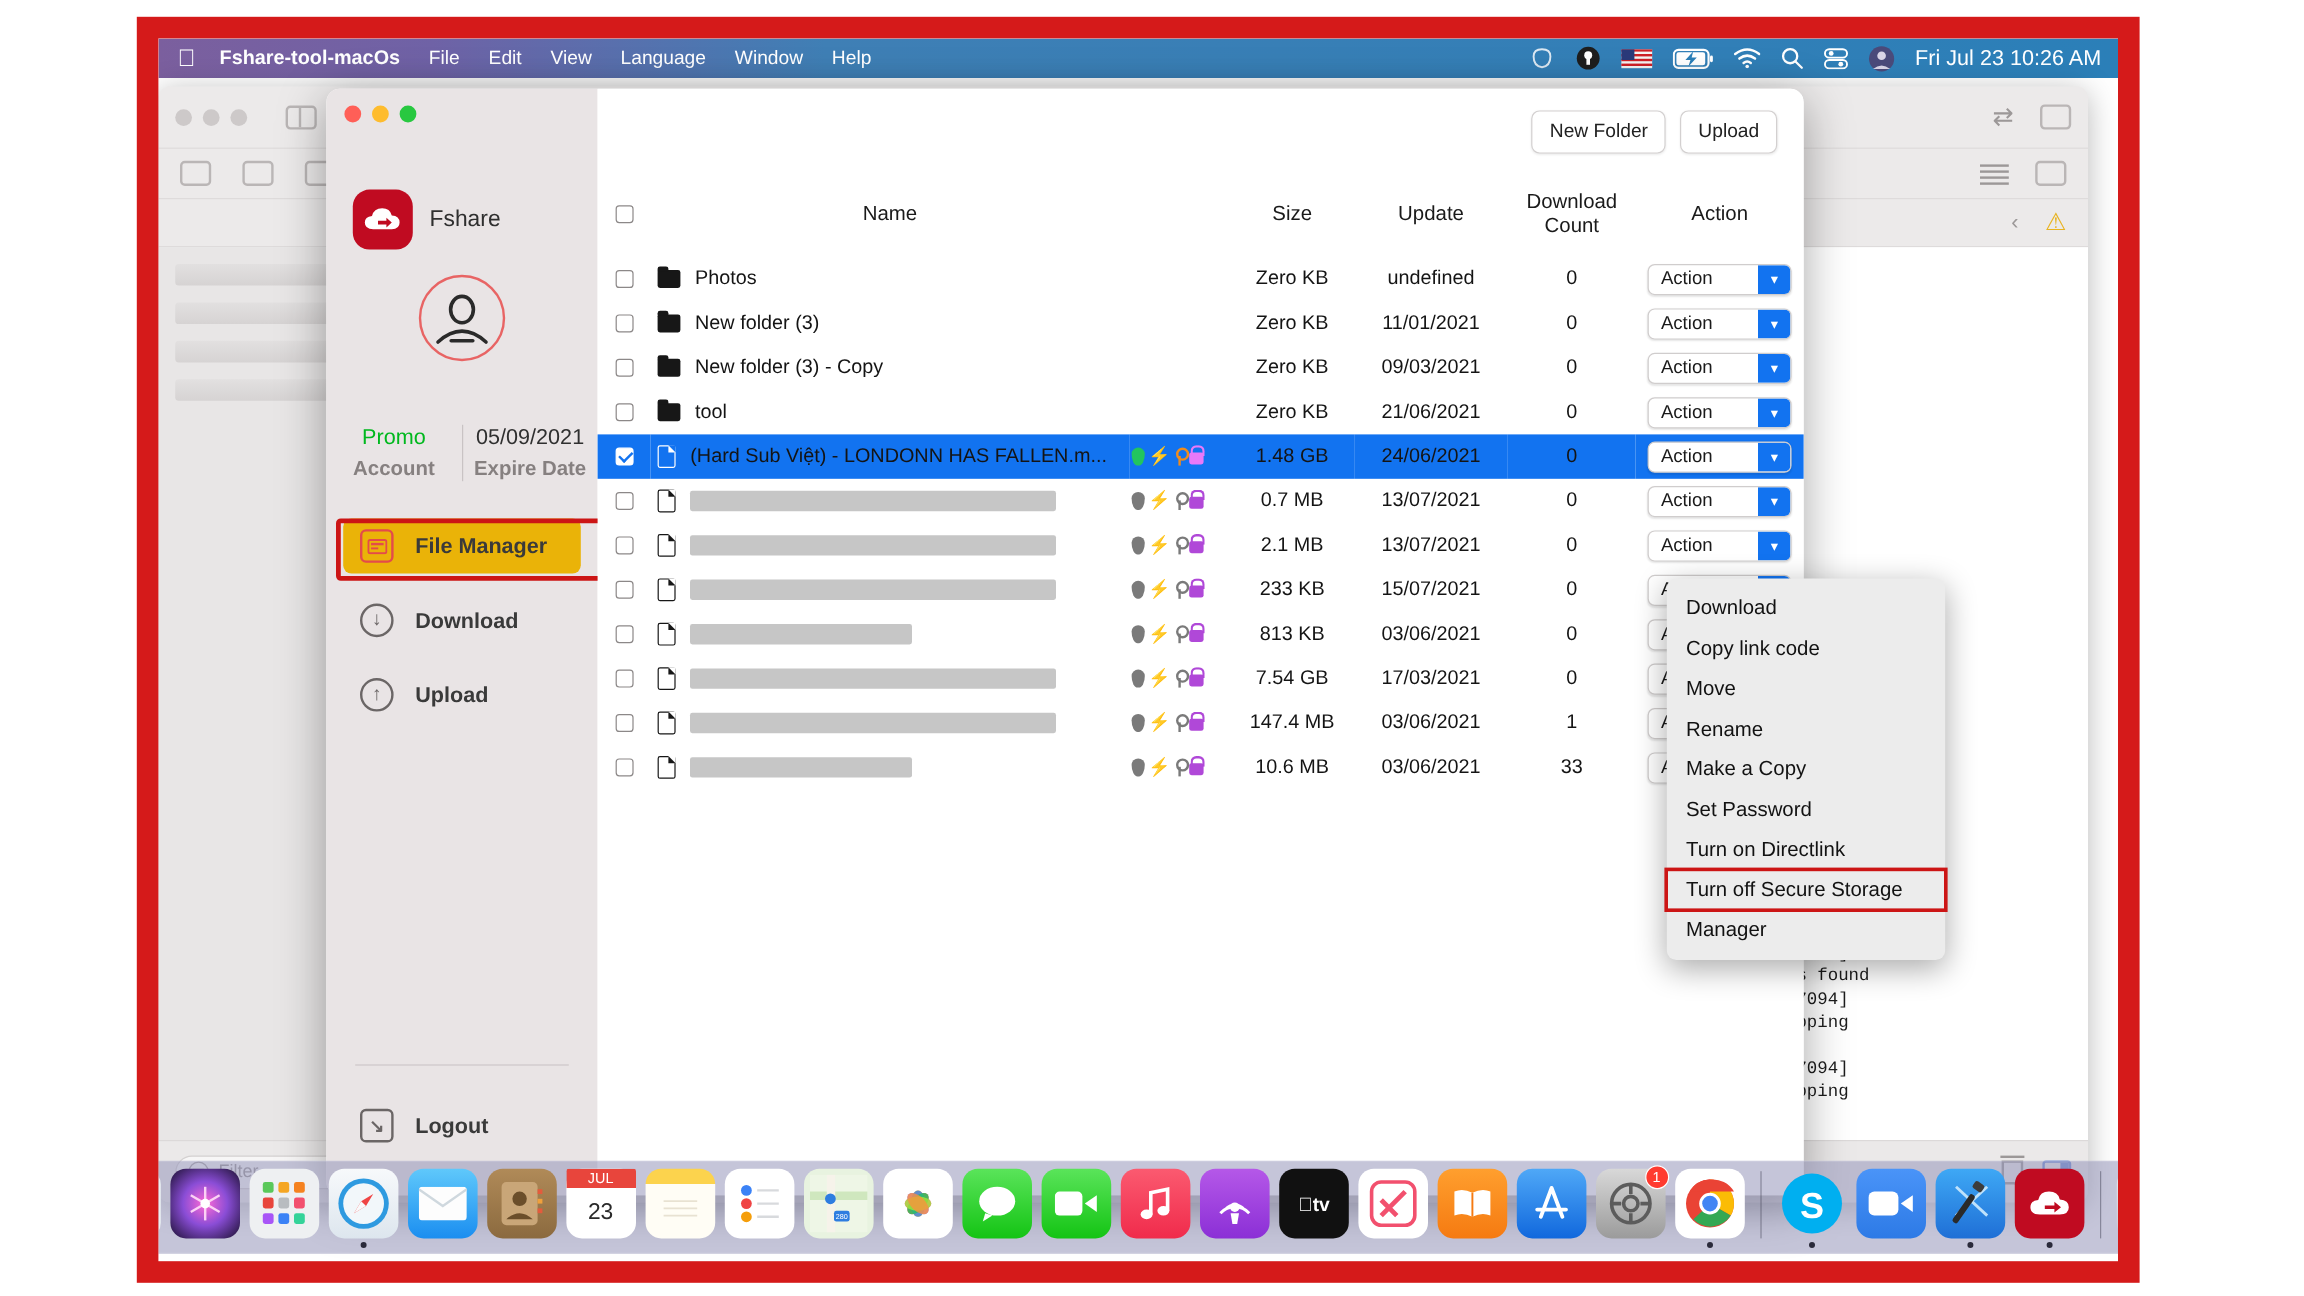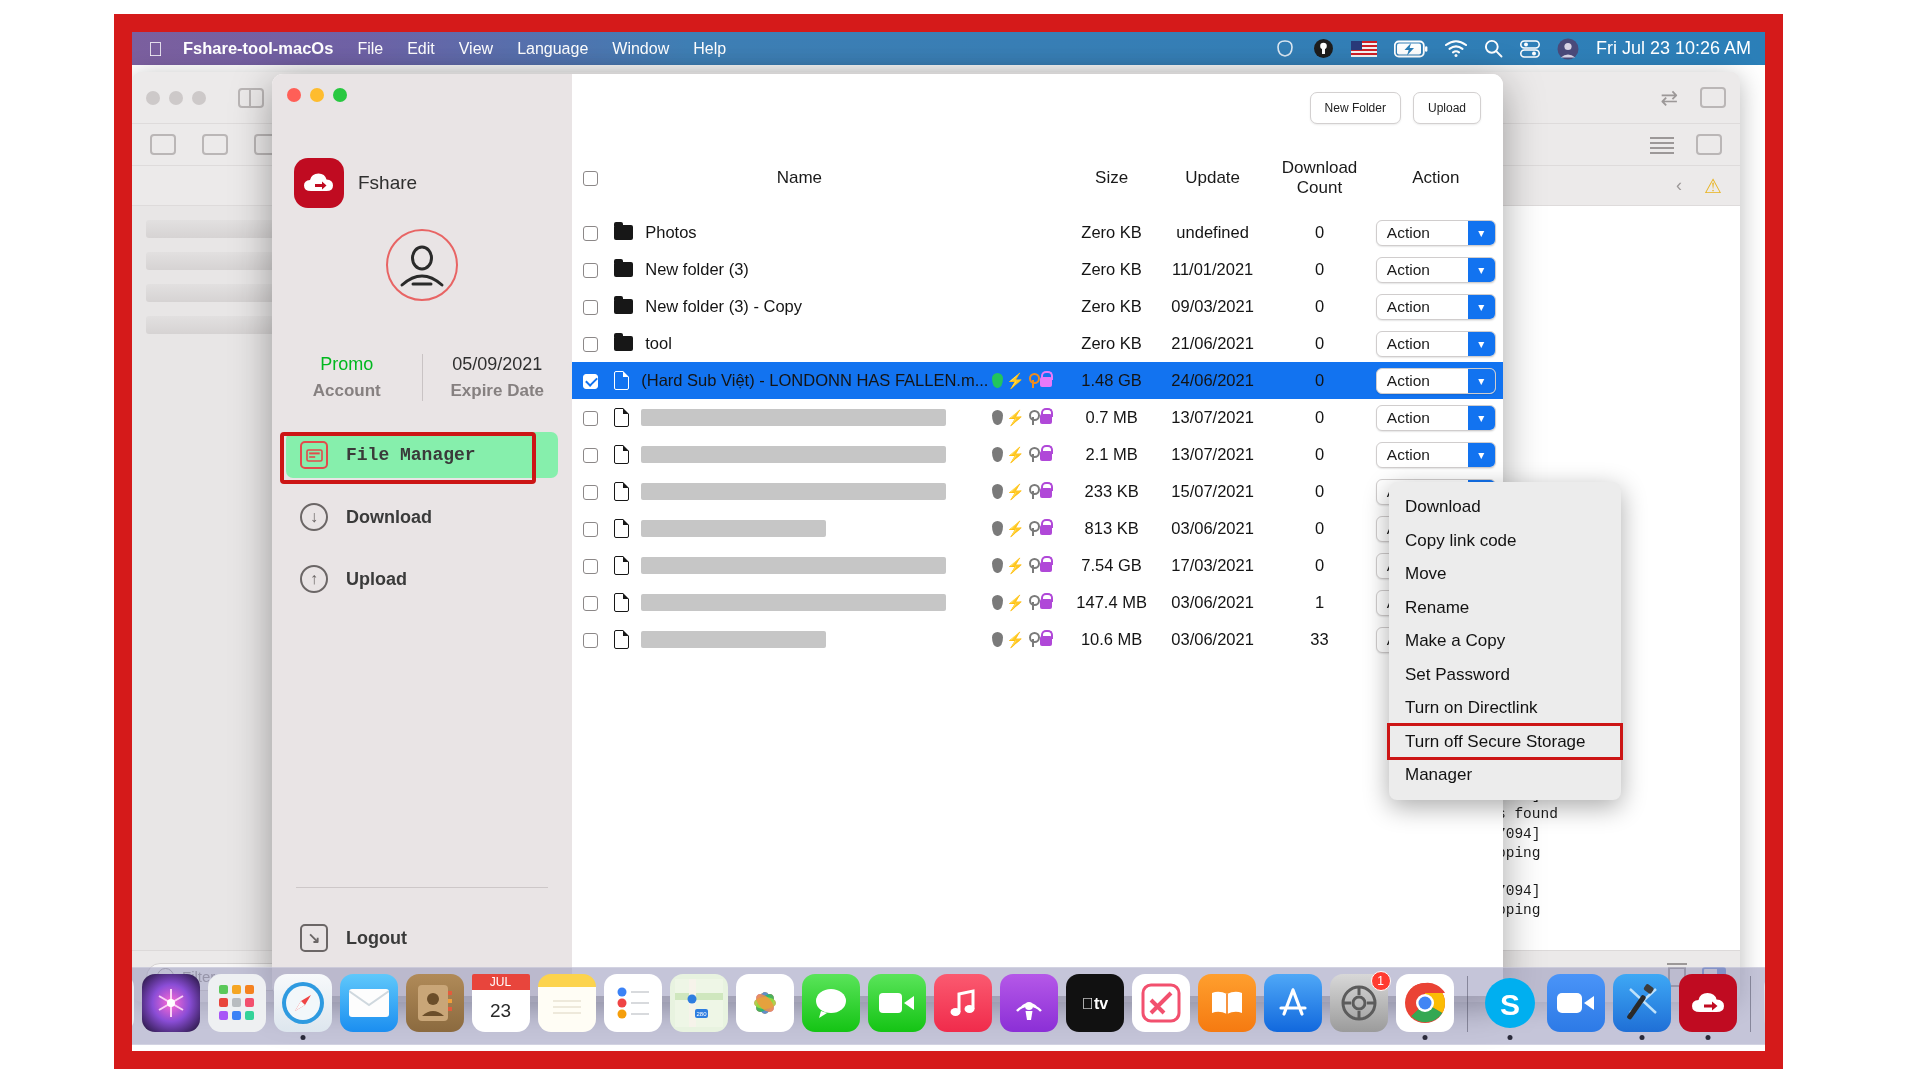--- a/index.html
+++ b/index.html
@@ -115,21 +115,21 @@
     background: #ffffff;
     border-radius: 11px;
     box-shadow: 0 10px 40px rgba(0,0,0,.35);
     overflow: visible;
     display: flex;
     z-index: 20;
   }
 
   
   #fsidebar {
-    width: 300px; background: #e9e4e5;
+    width: 226px; background: #e9e4e5;
     border-radius: 11px 0 0 11px;
     position: relative;
     flex-shrink: 0;
   }
   .traffic { position:absolute; left:15px; top:14px; display:flex; gap:9px; }
   .traffic i { width:14px; height:14px; border-radius:50%; display:block; }
   .t-red { background:#ff5f57; } .t-yel { background:#febc2e; } .t-grn { background:#28c840; }
 
   .brand { position:absolute; left:22px; top:84px; display:flex; align-items:center; gap:14px; }
   .brand-logo {
@@ -151,40 +151,40 @@
   .acct .val.promo { color:#00b81e; }
   .acct .val.date { color:#2f2f2f; }
   .acct .lbl { font-size:17px; color:#868080; font-weight:bold; }
 
   .nav { position:absolute; left:0; right:0; top:358px; }
   .nav-item {
     display:flex; align-items:center; gap:18px;
     height:46px; margin: 0 14px 16px 14px; padding-left:14px;
     border-radius:7px; font-size:18px; font-weight:bold; color:#3a3a3a;
   }
-  .nav-item.active { background:#86efac;font-family:Liberation Mono, monospace; }
+  .nav-item.active { background:#eab308; }
   .nav-highlight {
     position:absolute; left:8px; top:358px; width:256px; height:52px;
     border:4px solid #cc1515; border-radius:4px; pointer-events:none;
   }
   .ico-circle { width:28px; height:28px; border-radius:50%; border:2px solid #6b6666;
     display:flex; align-items:center; justify-content:center; color:#6b6666; font-size:16px; flex-shrink:0;}
 
   .logout-sep { position:absolute; left:24px; right:24px; bottom:108px; height:1px; background:#cdc7c8; }
   .logout { position:absolute; left:14px; bottom:44px; display:flex; align-items:center; gap:18px;
     font-size:18px; font-weight:bold; color:#3a3a3a; padding-left:14px; }
   .box-ico { width:28px; height:28px; border:2px solid #6b6666; border-radius:5px;
     display:flex; align-items:center; justify-content:center; color:#6b6666; font-size:15px; }
 
   
   #fmain { flex:1; background:#ffffff; border-radius:0 11px 11px 0; position:relative; overflow:visible; }
   .top-actions { position:absolute; right:22px; top:18px; display:flex; gap:12px; }
   .btn {
     background:#fff; border:1px solid #d3d0d0; border-radius:7px;
-    padding: 8px 14px; font-size:12px; color:#222; box-shadow:0 1px 2px rgba(0,0,0,.08);
+    padding: 8px 14px; font-size:16px; color:#222; box-shadow:0 1px 2px rgba(0,0,0,.08);
     cursor: pointer;
   }
 
   table#files { position:absolute; left:0; top:74px; width:100%; border-collapse:collapse; }
   table#files thead th {
     font-weight:normal; font-size:17px; color:#1a1a1a; padding: 10px 0 16px 0; vertical-align:middle;
   }
   .col-chk { width:52px; }
   .col-name { width:415px; text-align:center; }
   .col-tags { width:90px; }

